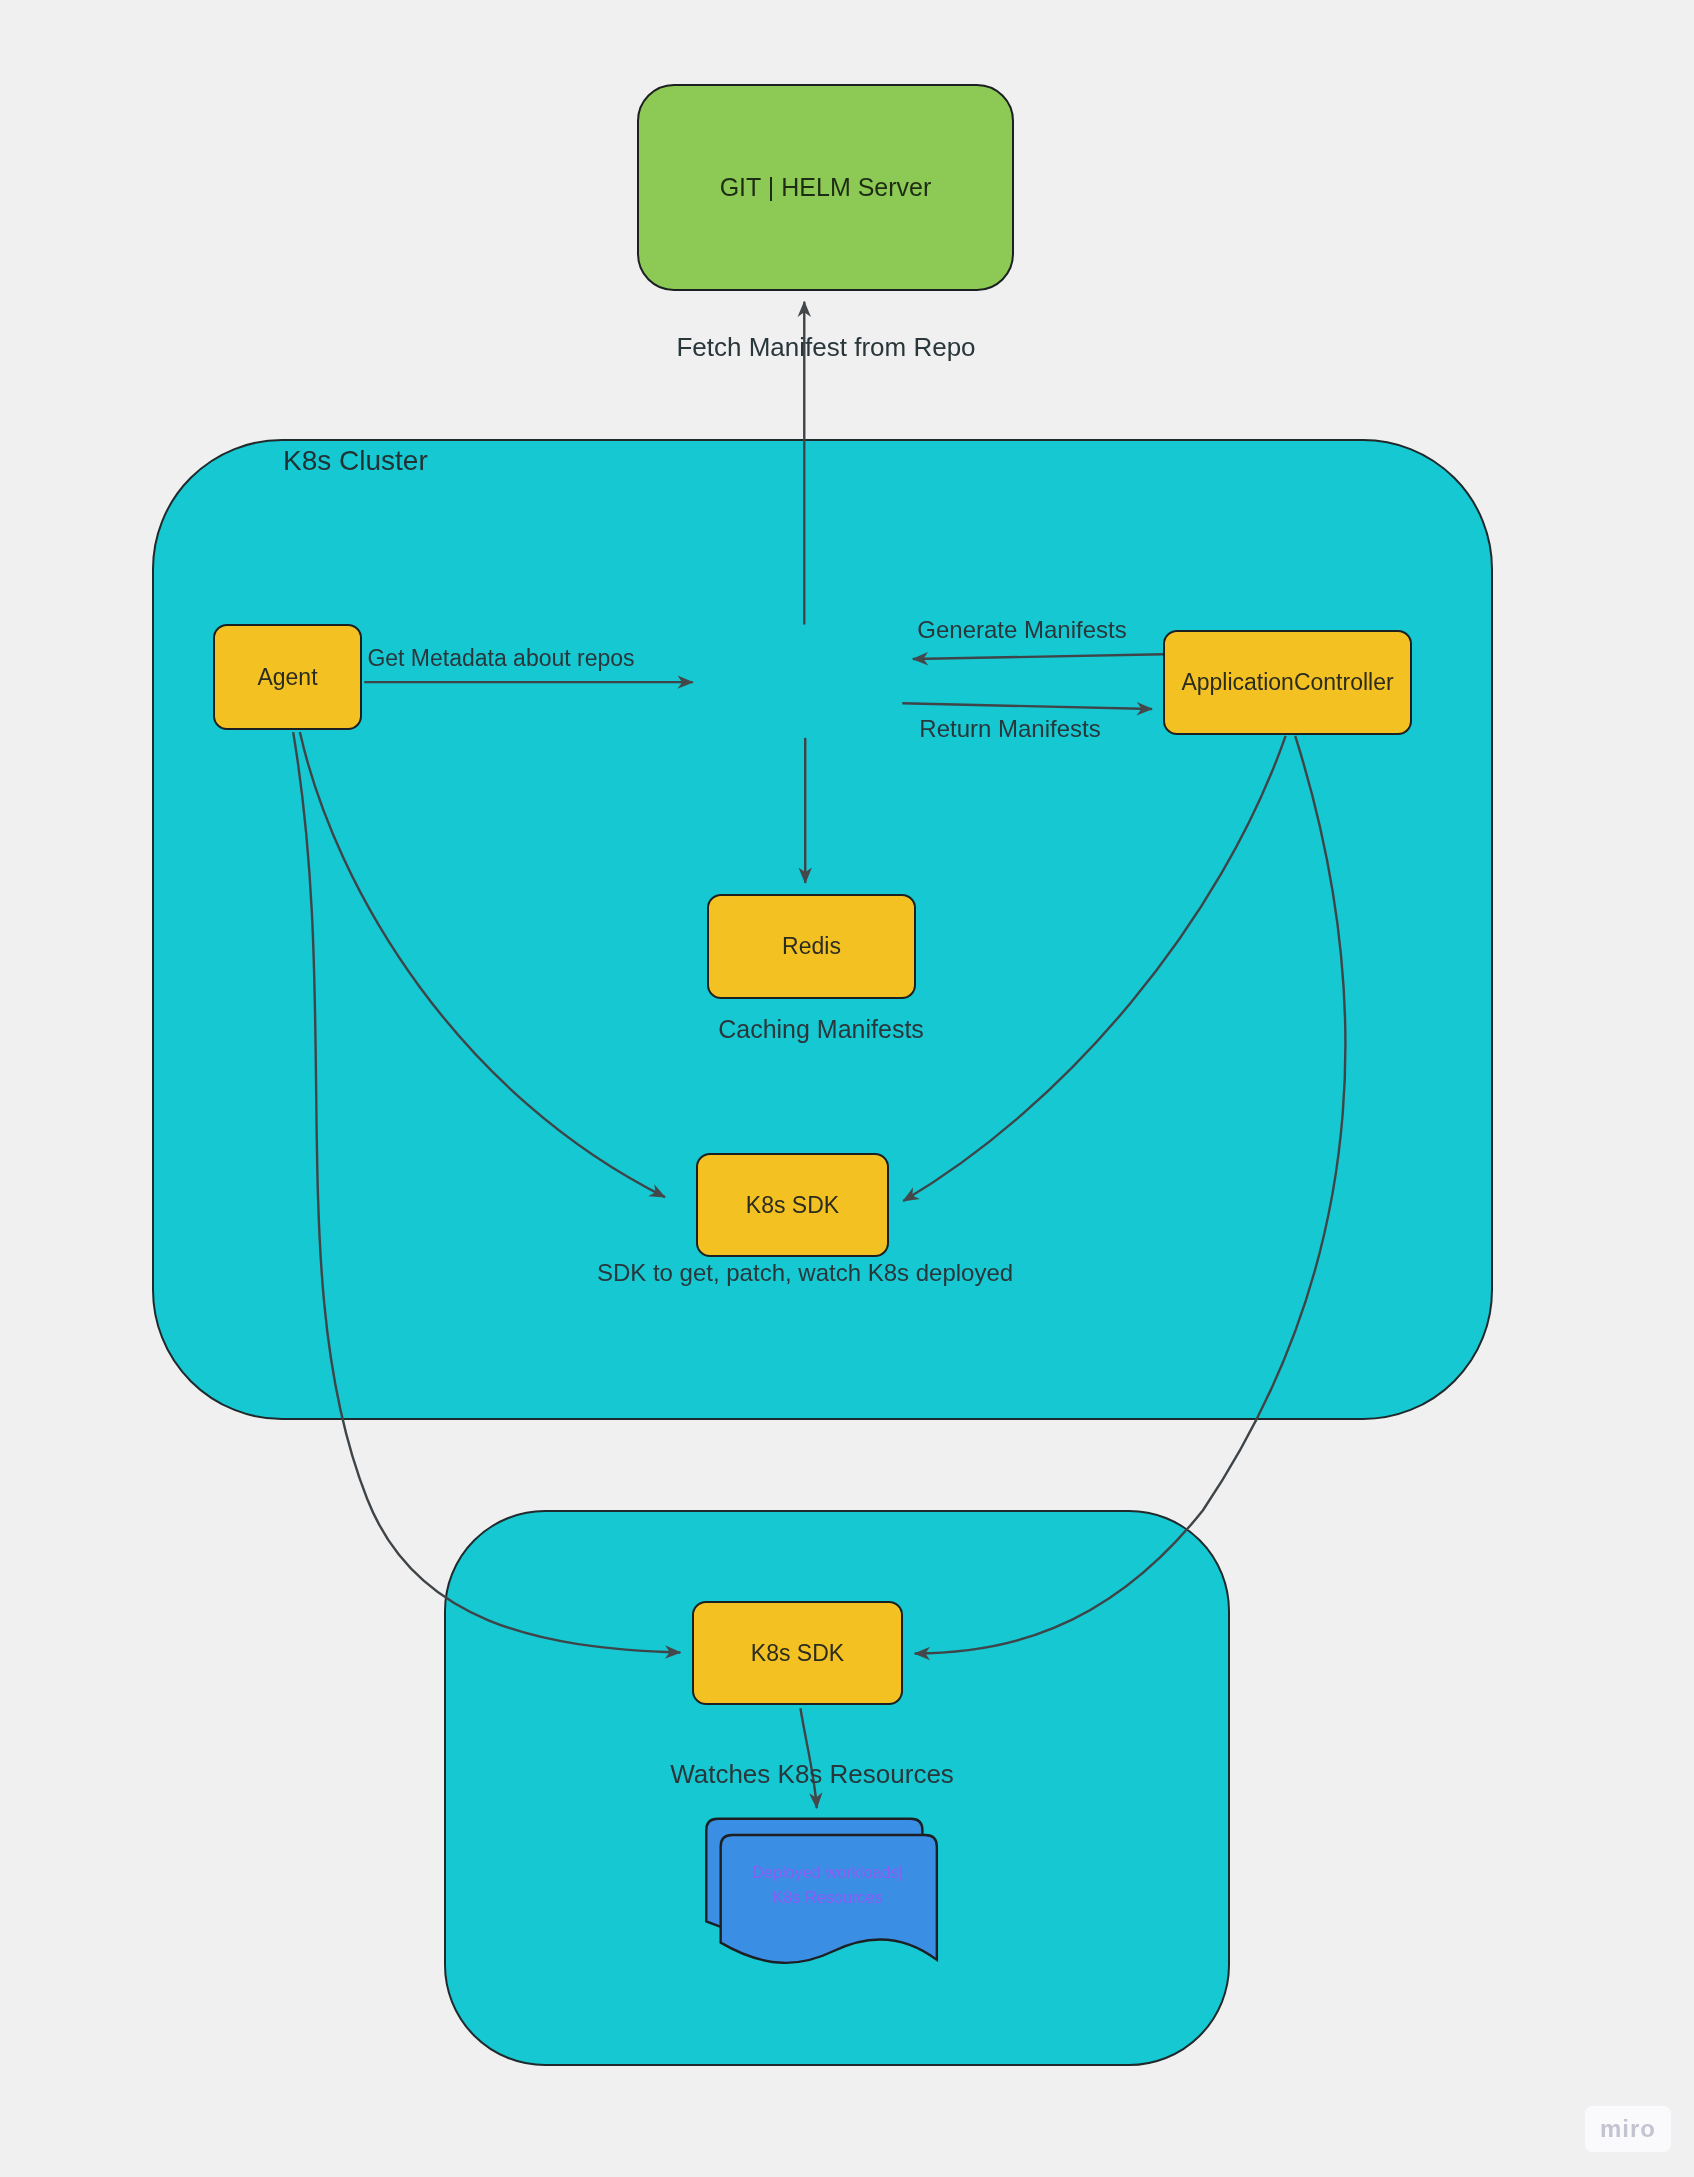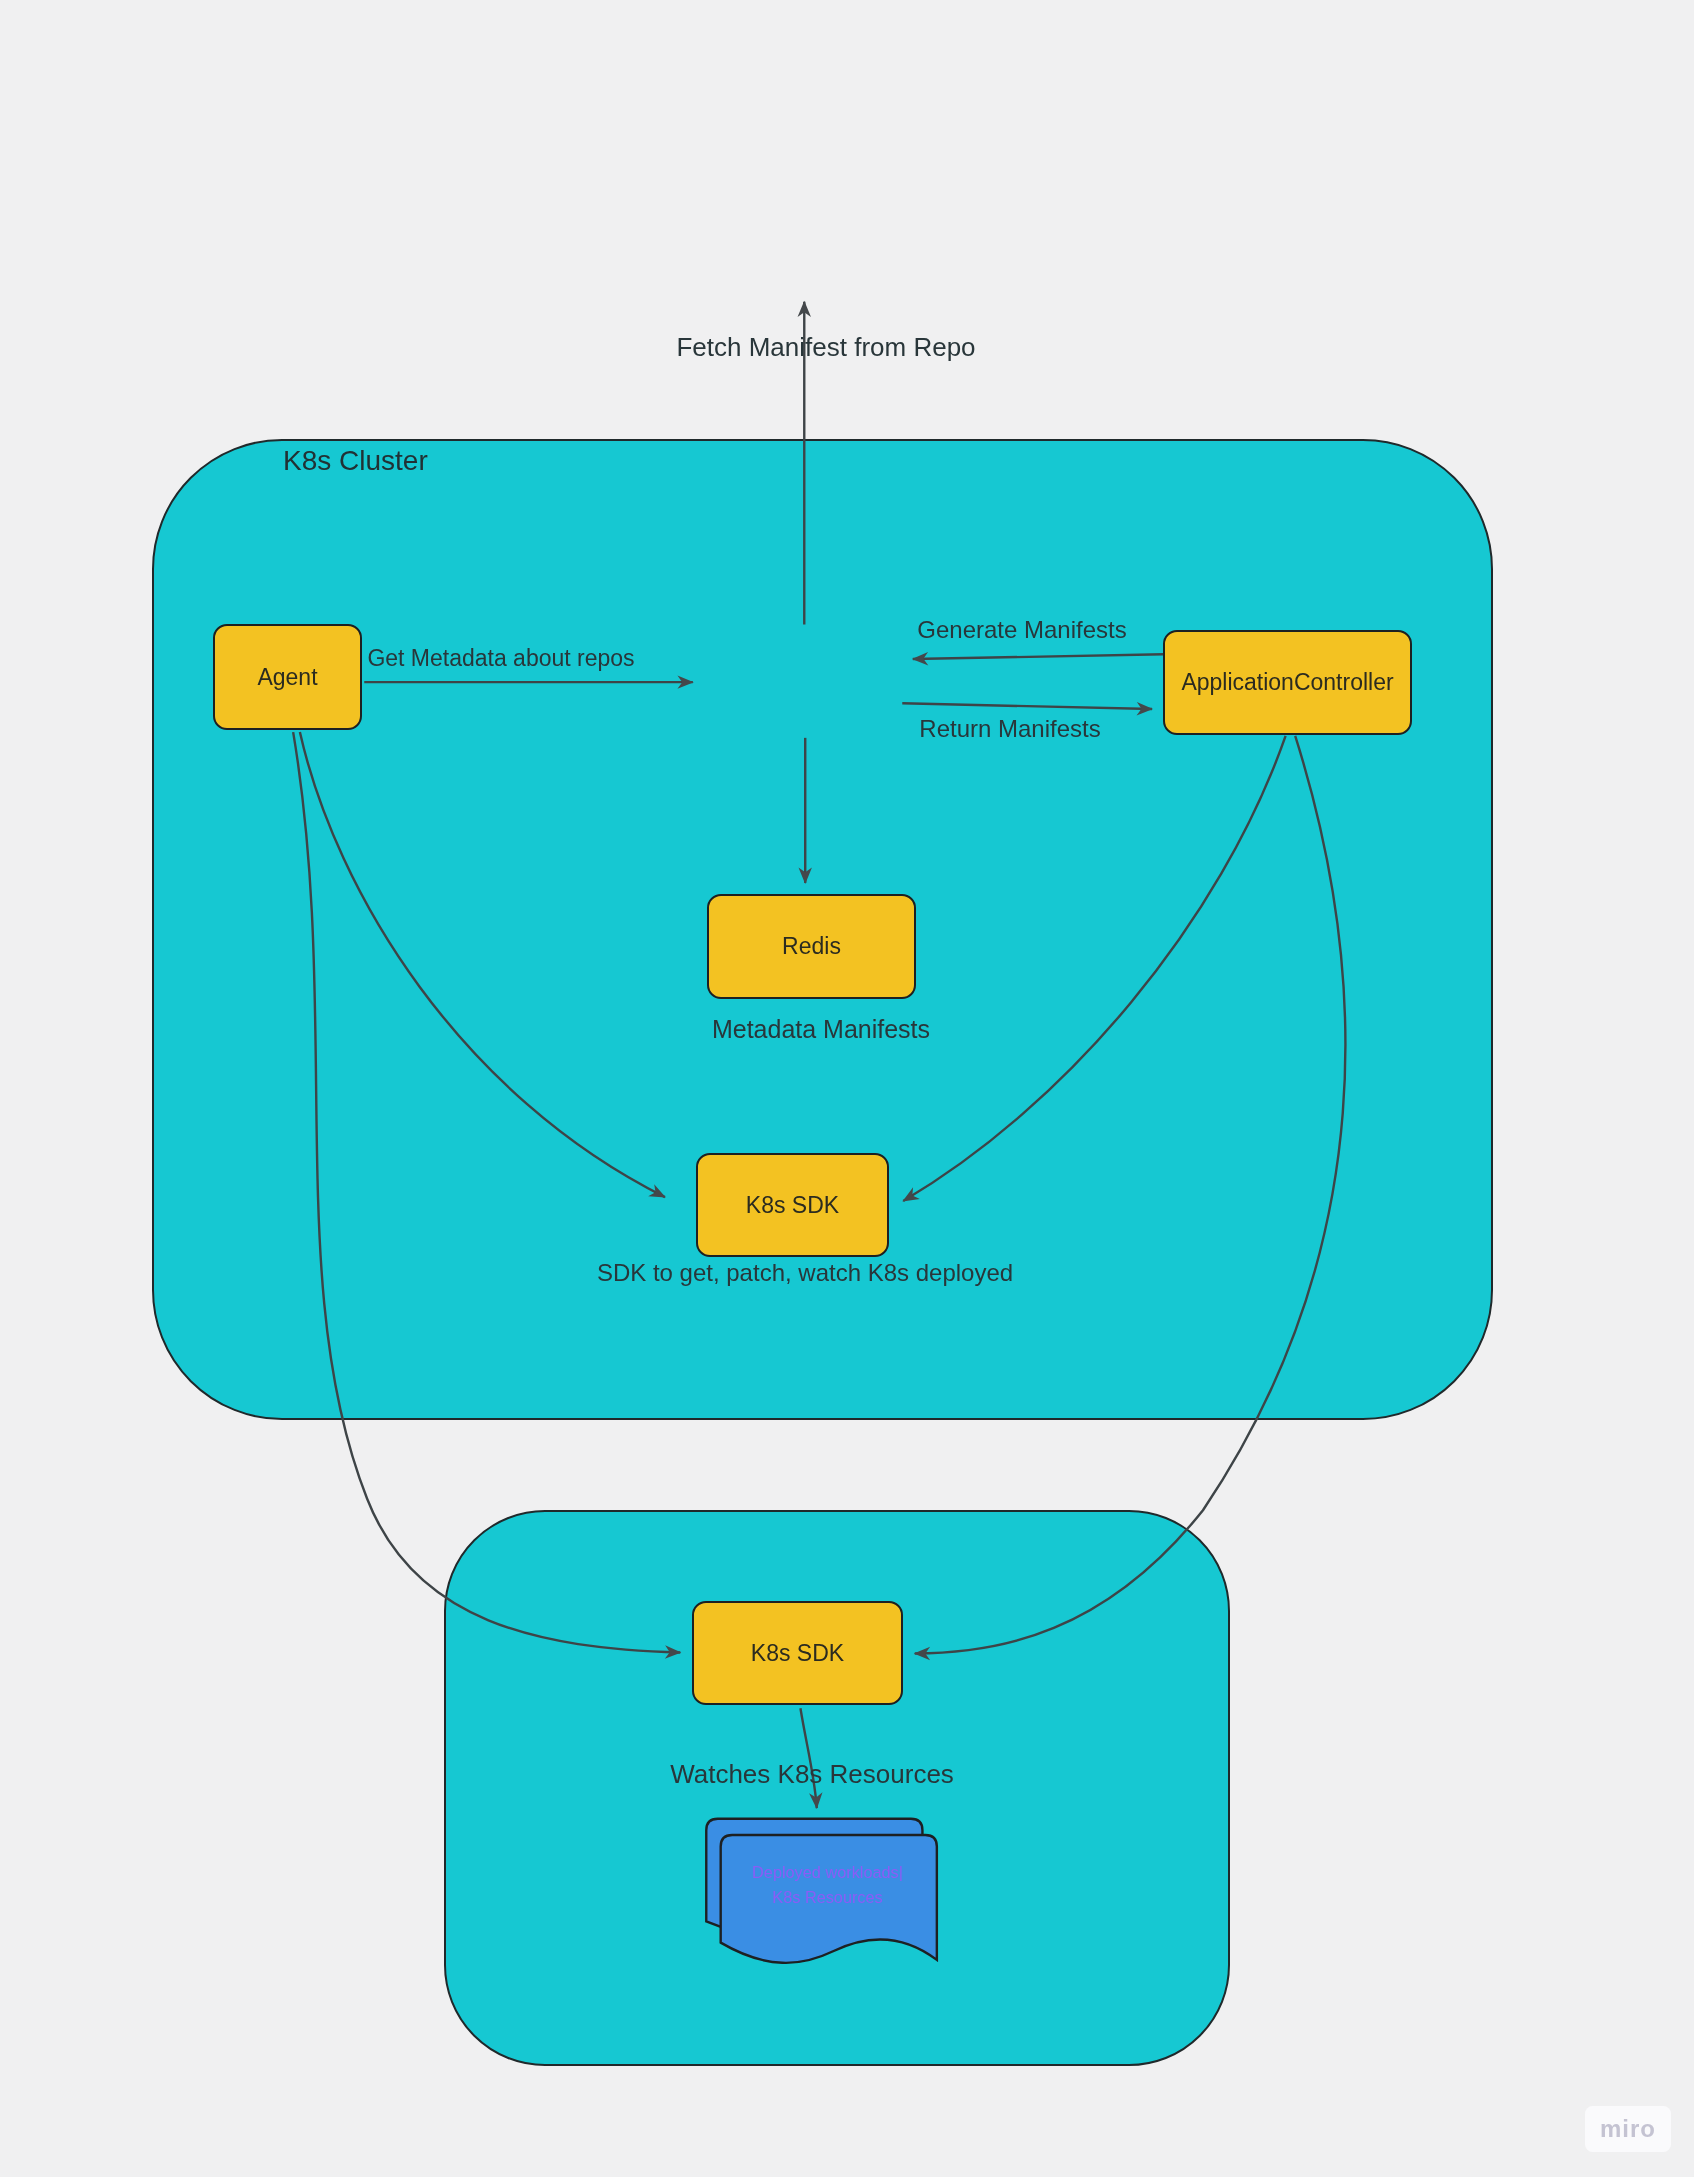--- a/index.html
+++ b/index.html
@@ -73,20 +73,23 @@
     <g stroke="#1d2022" stroke-width="2.5" fill="#3a8ee4">
       <path d="M 735 1905 Q 735 1893 747 1893 L 948 1893 Q 960 1893 960 1905
                L 960 2005 C 925 1985 890 1988 855 2004 C 822 2019 788 2022 735 2000 Z"></path>
       <path d="M 750 1922 Q 750 1910 762 1910 L 963 1910 Q 975 1910 975 1922
                L 975 2040 C 938 2012 902 2014 867 2031 C 834 2047 798 2050 750 2022 Z"></path>
     </g>
   </svg>
 
   <div class="cluster-title" style="left:283px;top:445px;">K8s Cluster</div>
 
+  <div class="node green" style="left:637px;top:84px;width:377px;height:207px;">
+    <span>GIT | HELM Server</span>
+  </div>
 
   <div class="node" style="left:213px;top:624px;width:149px;height:106px;">
     <span>Agent</span>
   </div>
 
 
   <div class="node" style="left:1163px;top:630px;width:249px;height:105px;">
     <span>ApplicationController</span>
   </div>
 
@@ -99,21 +102,21 @@
   </div>
 
   <div class="node" style="left:692px;top:1601px;width:211px;height:104px;">
     <span>K8s SDK</span>
   </div>
 
   <div class="edge-label" style="left:586px;top:332px;width:480px;font-size:26px;">Fetch Manifest from Repo</div>
   <div class="edge-label" style="left:357px;top:645px;width:288px;font-size:23px;">Get Metadata about repos</div>
   <div class="edge-label" style="left:878px;top:616px;width:288px;">Generate Manifests</div>
   <div class="edge-label" style="left:866px;top:715px;width:288px;">Return Manifests</div>
-  <div class="edge-label" style="left:677px;top:1015px;width:288px;font-size:25px;">Metadata Manifests</div>
+  <div class="edge-label" style="left:677px;top:1015px;width:288px;font-size:25px;">Caching Manifests</div>
   <div class="edge-label" style="left:565px;top:1259px;width:480px;">SDK to get, patch, watch K8s deployed</div>
   <div class="edge-label" style="left:620px;top:1759px;width:384px;font-size:26px;">Watches K8s Resources</div>
 
   <div class="doc-text">
     <div>Deployed workloads|</div>
     <div>K8s Resources</div>
   </div>
 
   <div class="miro-badge">
     <span>miro</span>

